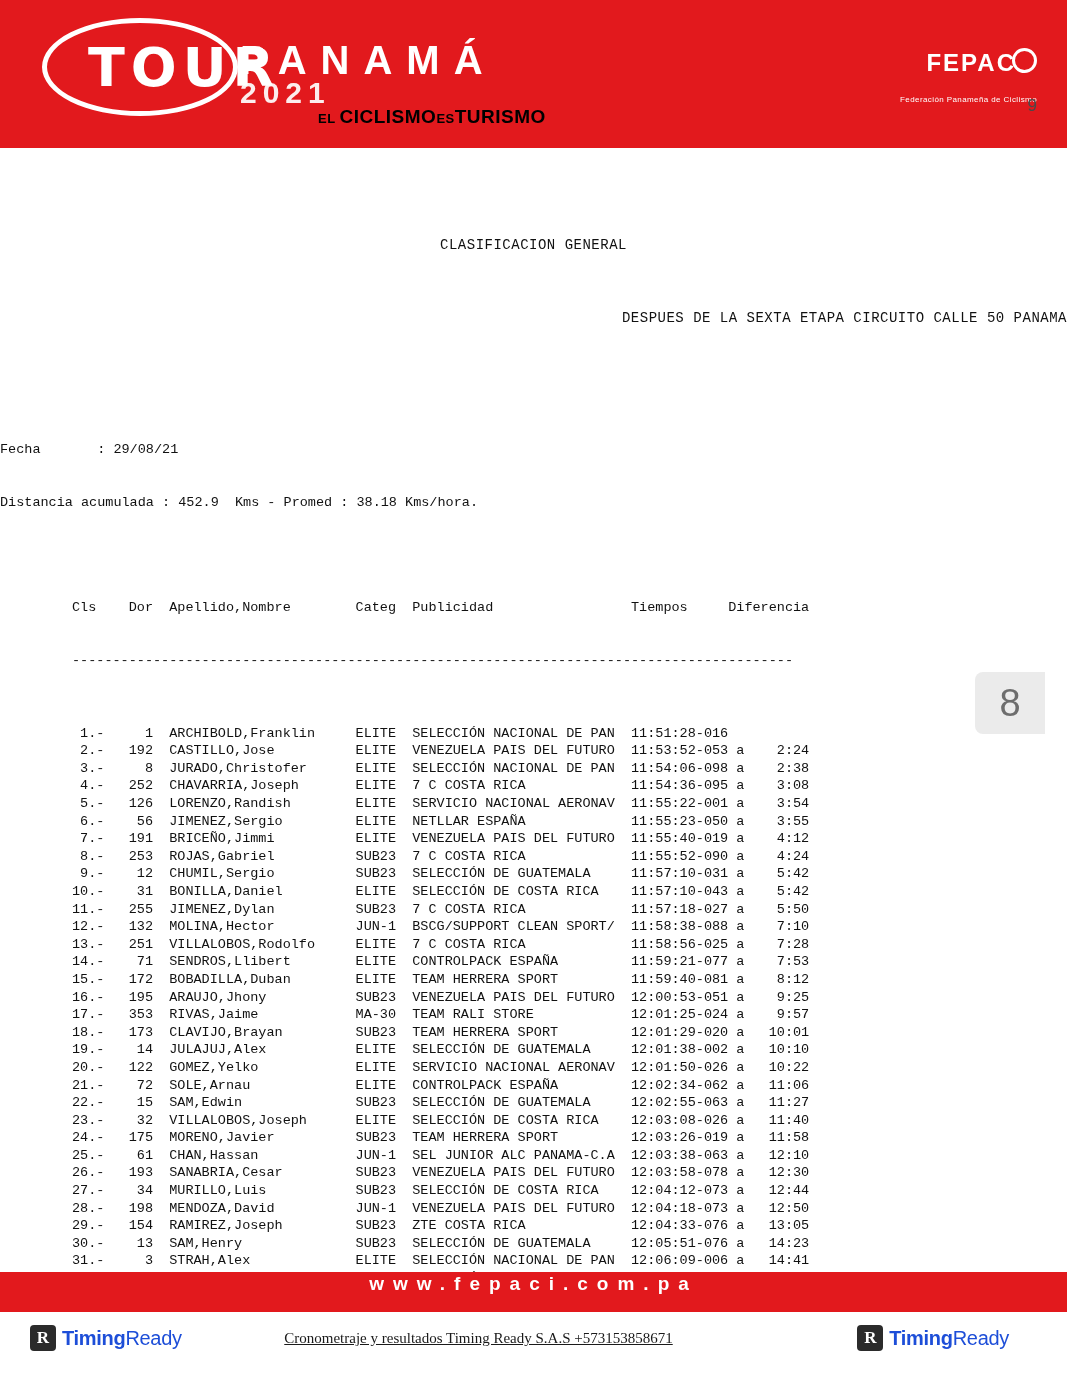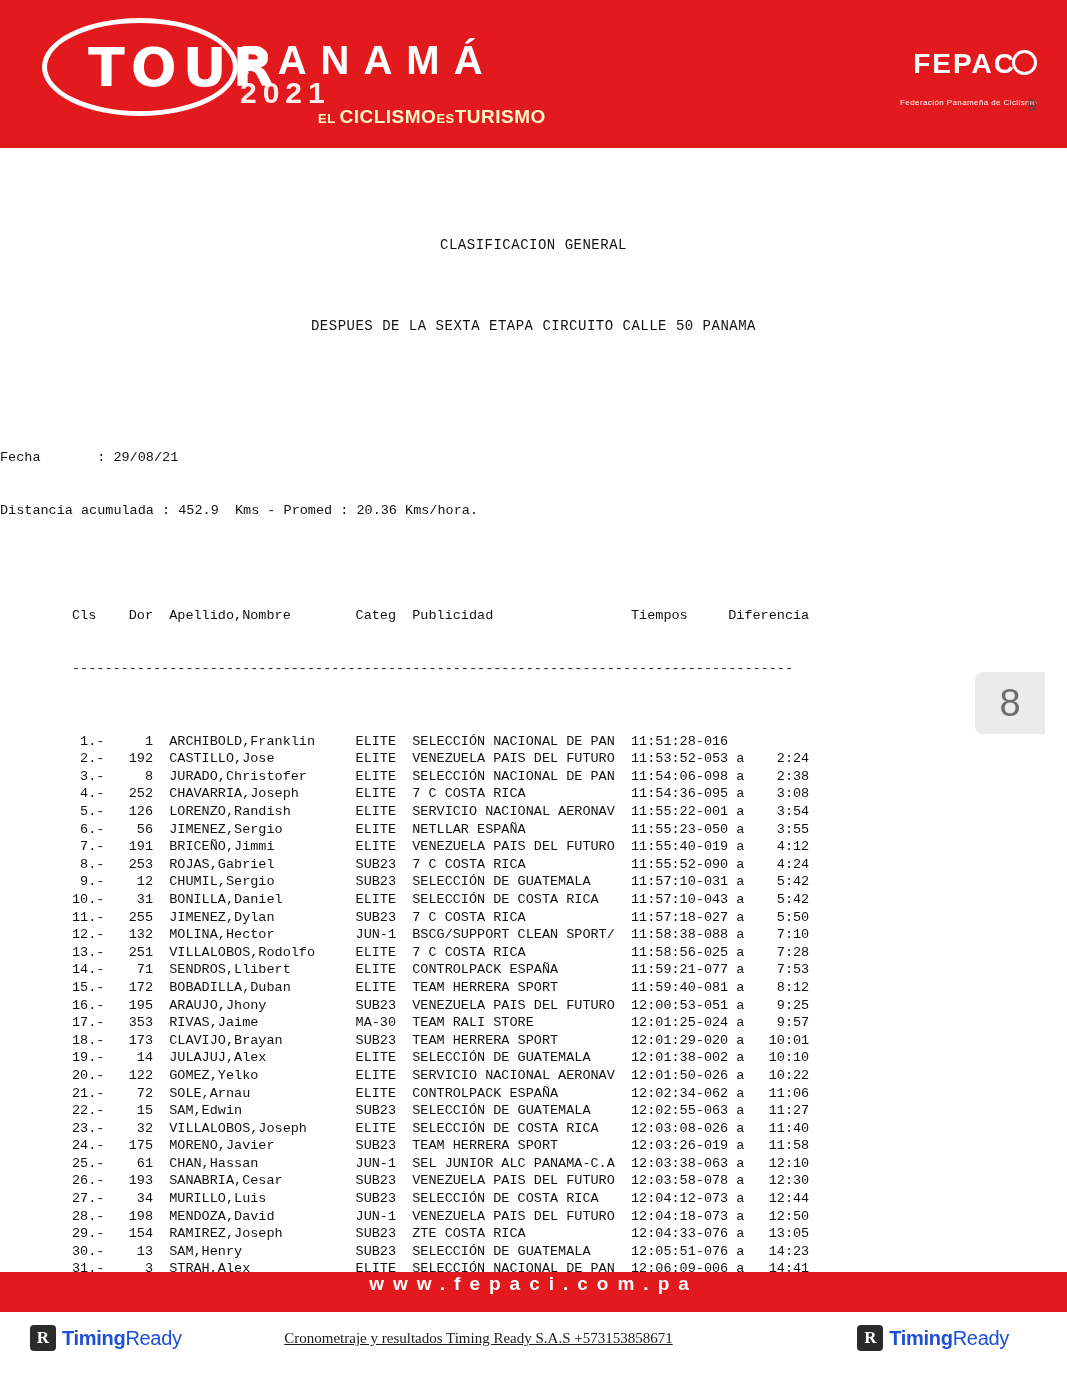--- a/index.html
+++ b/index.html
@@ -37,28 +37,28 @@
     color:#ffffff; font-size:40px; font-weight:bold; letter-spacing:14px;
     font-family:"Liberation Sans", sans-serif;
   }
   .year-word {
     position:absolute; left:240px; top:76px;
     color:#ffffff; font-size:30px; font-weight:bold; letter-spacing:6px;
     opacity:.92;
   }
   .slogan {
     position:absolute; left:318px; top:106px;
-    color:#fef9c3; font-size:19px; font-weight:bold; letter-spacing:.5px;
+    color:#000000; font-size:19px; font-weight:bold; letter-spacing:.5px;
   }
   .slogan .small { font-size:13px; }
   .fepaci {
     position:absolute; right:30px; top:48px; text-align:right;
   }
   .fepaci-main {
-    color:#ffffff; font-size:28px; font-weight:bold; letter-spacing:2px;
+    color:#ffffff; font-size:24px; font-weight:bold; letter-spacing:2px;
     font-family:"Liberation Sans", sans-serif;
   }
   .fepaci-sub {
     color:#ffffff; font-size:8px; letter-spacing:.4px; margin-top:18px;
   }
   .fepaci-ring {
     display:inline-block; width:19px; height:19px; border:3px solid #ffffff;
     border-radius:50%; vertical-align:-2px; margin-left:-4px;
   }
 
@@ -82,22 +82,22 @@
     font-size:13.5px;
     color:#111111;
     line-height:17.6px;
     white-space:pre;
   }
   .doc-title {
     text-align:center; font-size:14px; letter-spacing:.5px;
     margin-top:32px;
   }
   .doc-subtitle {
-    text-align:center; font-size:14px; letter-spacing:.5px;
-    margin-top:28px;
+    text-align:right; font-size:14px; letter-spacing:.5px;
+    margin-top:20px;
   }
   .meta { margin-top:26px; }
   .meta-line { }
   .colhead { padding-left:72px; margin-top:0px; }
   .rule { padding-left:72px; letter-spacing:0px; }
   .rows { padding-left:72px; margin-top:2px; }
   .row { }
 
   
   .footer-bar {
@@ -164,21 +164,21 @@
 <div class="pagenum-small">9</div>
 <div class="pagenum-big">8</div>
 
 <div class="report">
 
   <div class="doc-title">CLASIFICACION GENERAL</div>
   <div class="doc-subtitle">DESPUES DE LA SEXTA ETAPA CIRCUITO CALLE 50 PANAMA</div>
 
   <div class="meta">
     <div class="meta-line">Fecha       : 29/08/21</div>
-    <div class="meta-line">Distancia acumulada : 452.9  Kms - Promed : 20.36 Kms/hora.</div>
+    <div class="meta-line">Distancia acumulada : 452.9  Kms - Promed : 38.18 Kms/hora.</div>
   </div>
 
   <div class="colhead">Cls    Dor  Apellido,Nombre        Categ  Publicidad                 Tiempos     Diferencia</div>
   <div class="rule">-----------------------------------------------------------------------------------------</div>
 
   <div class="rows"><div class="row"> 1.-     1  ARCHIBOLD,Franklin     ELITE  SELECCIÓN NACIONAL DE PAN  11:51:28-016</div><div class="row"> 2.-   192  CASTILLO,Jose          ELITE  VENEZUELA PAIS DEL FUTURO  11:53:52-053 a    2:24</div><div class="row"> 3.-     8  JURADO,Christofer      ELITE  SELECCIÓN NACIONAL DE PAN  11:54:06-098 a    2:38</div><div class="row"> 4.-   252  CHAVARRIA,Joseph       ELITE  7 C COSTA RICA             11:54:36-095 a    3:08</div><div class="row"> 5.-   126  LORENZO,Randish        ELITE  SERVICIO NACIONAL AERONAV  11:55:22-001 a    3:54</div><div class="row"> 6.-    56  JIMENEZ,Sergio         ELITE  NETLLAR ESPAÑA             11:55:23-050 a    3:55</div><div class="row"> 7.-   191  BRICEÑO,Jimmi          ELITE  VENEZUELA PAIS DEL FUTURO  11:55:40-019 a    4:12</div><div class="row"> 8.-   253  ROJAS,Gabriel          SUB23  7 C COSTA RICA             11:55:52-090 a    4:24</div><div class="row"> 9.-    12  CHUMIL,Sergio          SUB23  SELECCIÓN DE GUATEMALA     11:57:10-031 a    5:42</div><div class="row">10.-    31  BONILLA,Daniel         ELITE  SELECCIÓN DE COSTA RICA    11:57:10-043 a    5:42</div><div class="row">11.-   255  JIMENEZ,Dylan          SUB23  7 C COSTA RICA             11:57:18-027 a    5:50</div><div class="row">12.-   132  MOLINA,Hector          JUN-1  BSCG/SUPPORT CLEAN SPORT/  11:58:38-088 a    7:10</div><div class="row">13.-   251  VILLALOBOS,Rodolfo     ELITE  7 C COSTA RICA             11:58:56-025 a    7:28</div><div class="row">14.-    71  SENDROS,Llibert        ELITE  CONTROLPACK ESPAÑA         11:59:21-077 a    7:53</div><div class="row">15.-   172  BOBADILLA,Duban        ELITE  TEAM HERRERA SPORT         11:59:40-081 a    8:12</div><div class="row">16.-   195  ARAUJO,Jhony           SUB23  VENEZUELA PAIS DEL FUTURO  12:00:53-051 a    9:25</div><div class="row">17.-   353  RIVAS,Jaime            MA-30  TEAM RALI STORE            12:01:25-024 a    9:57</div><div class="row">18.-   173  CLAVIJO,Brayan         SUB23  TEAM HERRERA SPORT         12:01:29-020 a   10:01</div><div class="row">19.-    14  JULAJUJ,Alex           ELITE  SELECCIÓN DE GUATEMALA     12:01:38-002 a   10:10</div><div class="row">20.-   122  GOMEZ,Yelko            ELITE  SERVICIO NACIONAL AERONAV  12:01:50-026 a   10:22</div><div class="row">21.-    72  SOLE,Arnau             ELITE  CONTROLPACK ESPAÑA         12:02:34-062 a   11:06</div><div class="row">22.-    15  SAM,Edwin              SUB23  SELECCIÓN DE GUATEMALA     12:02:55-063 a   11:27</div><div class="row">23.-    32  VILLALOBOS,Joseph      ELITE  SELECCIÓN DE COSTA RICA    12:03:08-026 a   11:40</div><div class="row">24.-   175  MORENO,Javier          SUB23  TEAM HERRERA SPORT         12:03:26-019 a   11:58</div><div class="row">25.-    61  CHAN,Hassan            JUN-1  SEL JUNIOR ALC PANAMA-C.A  12:03:38-063 a   12:10</div><div class="row">26.-   193  SANABRIA,Cesar         SUB23  VENEZUELA PAIS DEL FUTURO  12:03:58-078 a   12:30</div><div class="row">27.-    34  MURILLO,Luis           SUB23  SELECCIÓN DE COSTA RICA    12:04:12-073 a   12:44</div><div class="row">28.-   198  MENDOZA,David          JUN-1  VENEZUELA PAIS DEL FUTURO  12:04:18-073 a   12:50</div><div class="row">29.-   154  RAMIREZ,Joseph         SUB23  ZTE COSTA RICA             12:04:33-076 a   13:05</div><div class="row">30.-    13  SAM,Henry              SUB23  SELECCIÓN DE GUATEMALA     12:05:51-076 a   14:23</div><div class="row">31.-     3  STRAH,Alex             ELITE  SELECCIÓN NACIONAL DE PAN  12:06:09-006 a   14:41</div><div class="row">32.-    37  CALDERON,Sebastian     JUN-1  SELECCIÓN DE COSTA RICA    12:06:32-001 a   15:04</div><div class="row">33.-   102  JAEN,Victor            MA-30  TEAM RPC RADIO CORRATEC    12:06:56-094 a   15:28</div><div class="row">34.-    11  RODAS,Manuel           ELITE  SELECCIÓN DE GUATEMALA     12:07:40-051 a   16:12</div><div class="row">35.-     4  ESPINOSA,Bolivar       ELITE  SELECCIÓN NACIONAL DE PAN  12:08:01-059 a   16:33</div><div class="row">36.-   196  RUIZ,Omar              SUB23  VENEZUELA PAIS DEL FUTURO  12:08:37-071 a   17:09</div><div class="row">37.-   157  LEDEZMA,Jexon          JUN-1  ZTE COSTA RICA             12:09:09-089 a   17:41</div></div>
 </div>
 
 <div class="footer-bar"></div>
 <div class="footer-url">www.fepaci.com.pa</div>

